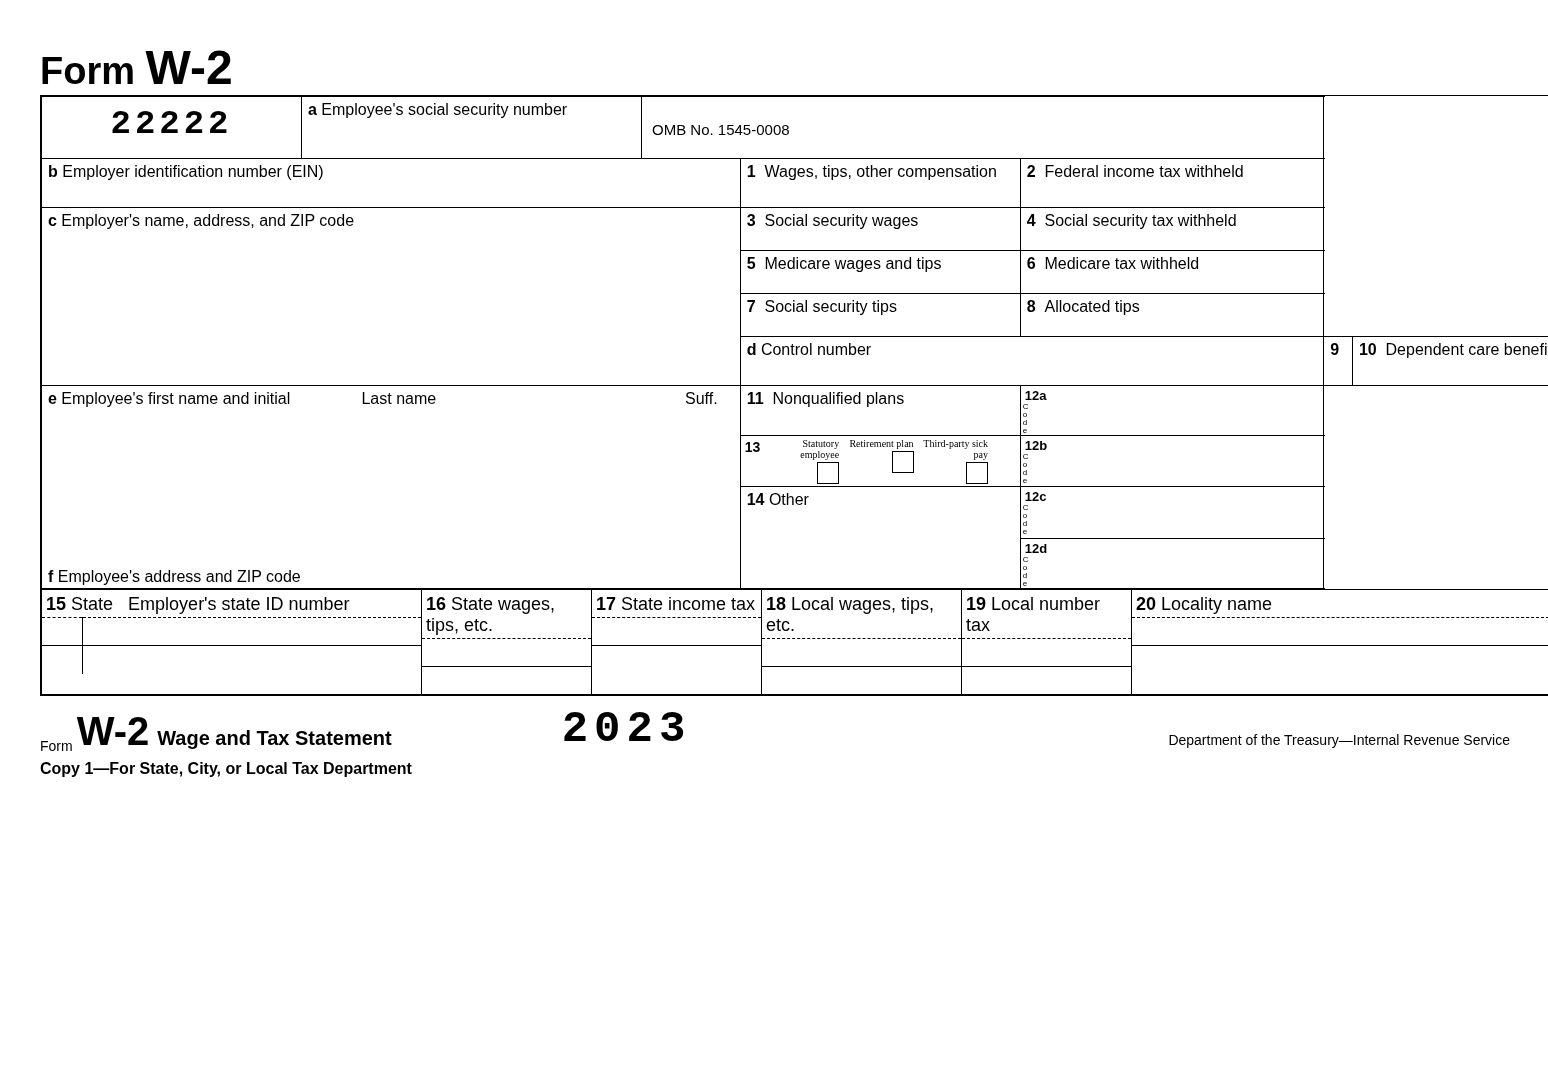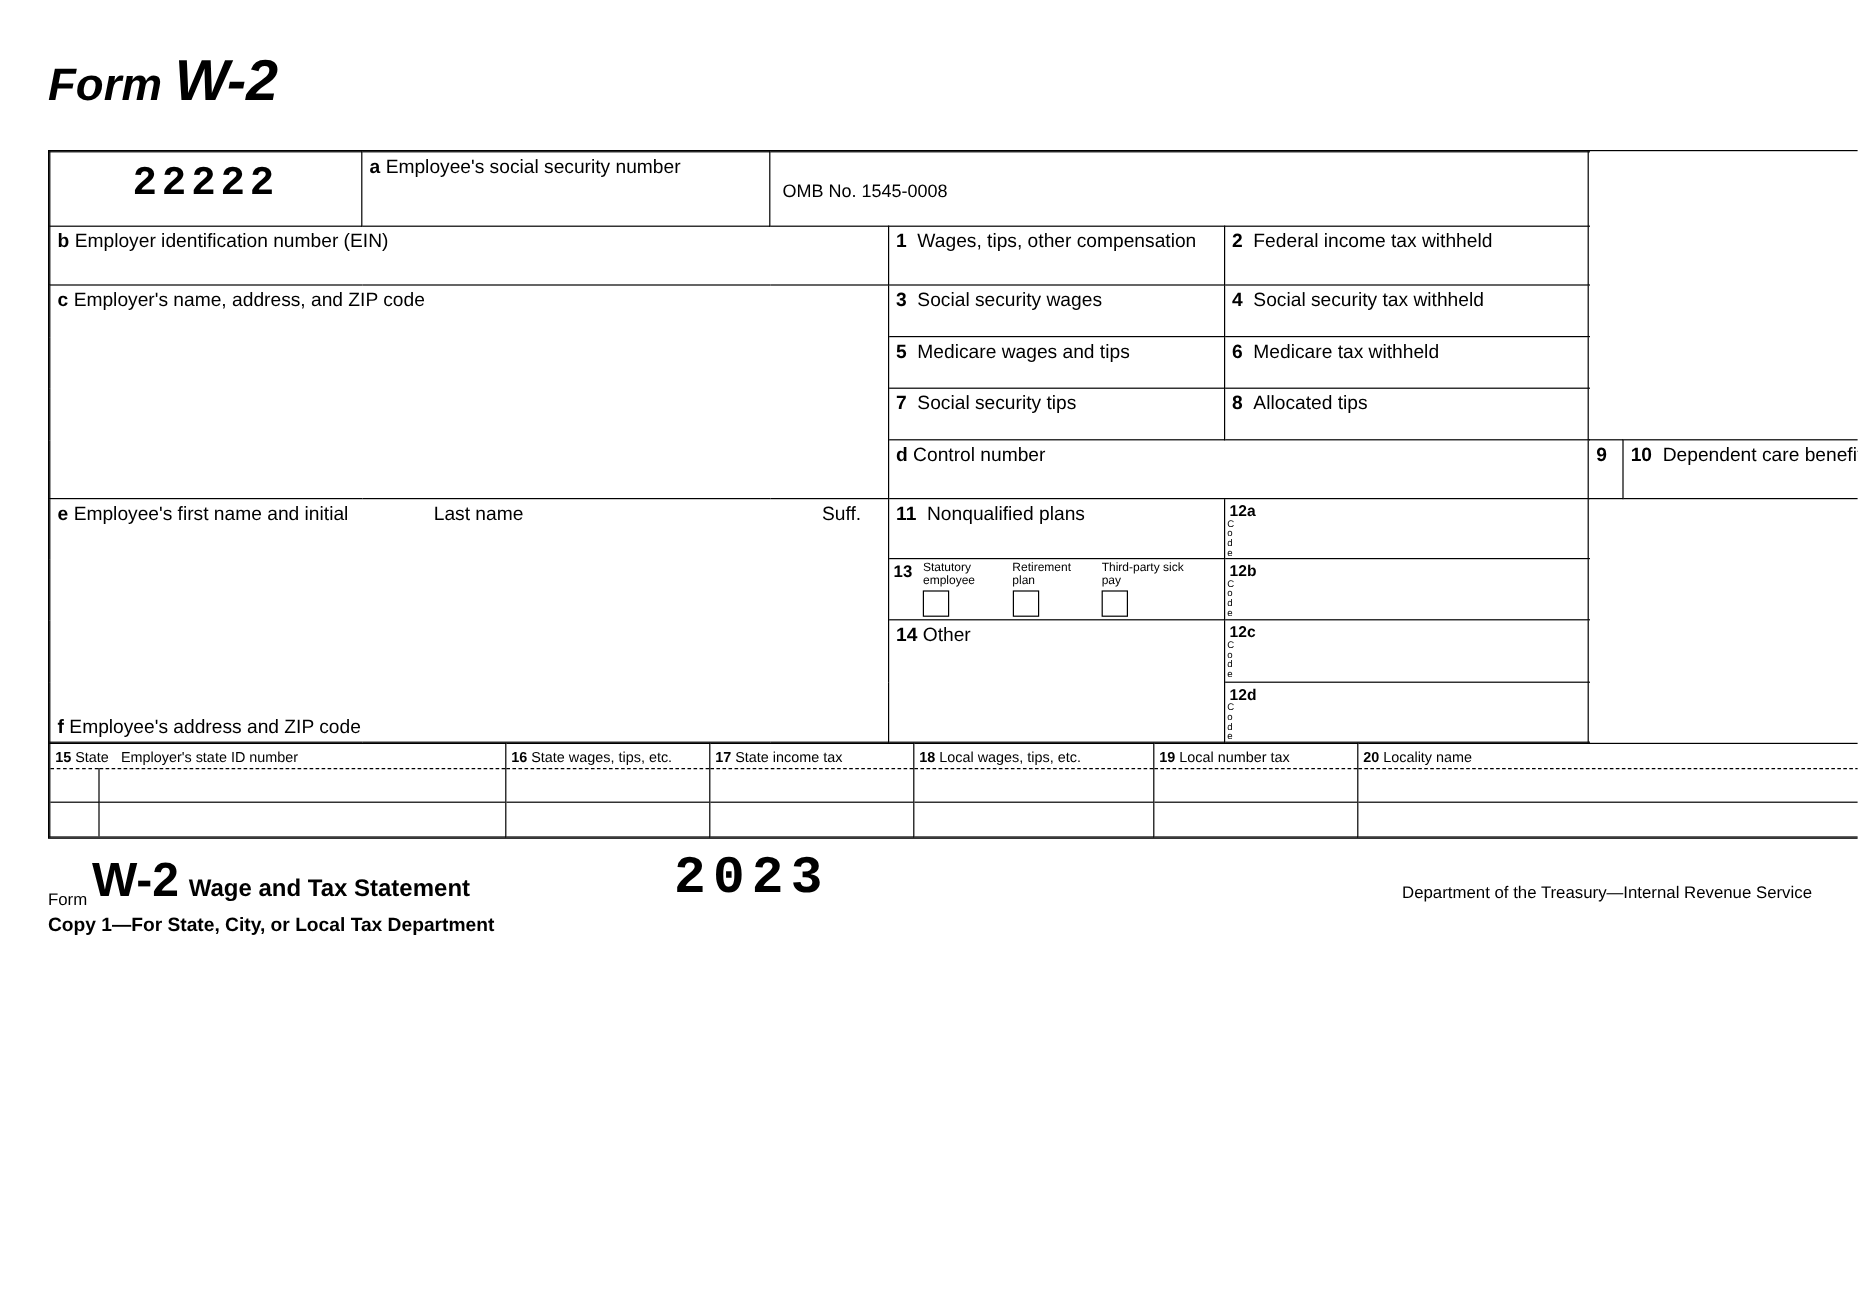--- a/index.html
+++ b/index.html
@@ -6,22 +6,20 @@
     body {
       font-family: Arial, Helvetica, sans-serif;
       margin: 0;
       padding: 40px;
       background: #fff;
       color: #000;
     }
     .page-title {
       font-size: 38px;
       font-weight: bold;
-      margin-bottom: 30px;
-      font-style: italic;
     }
     .page-title .big {
       font-size: 48px;
     }
     .form-table {
       border: 1.5px solid #000;
       width: 1546px;
     }
     table {
       border-collapse: collapse;
@@ -52,21 +50,21 @@
     .omb {
       font-size: 15px;
       padding: 24px 10px 6px 10px;
     }
     
     .row1-col1 { width: 260px; height: 62px; }
     .row1-col2 { width: 340px; }
     .pad-val { min-height: 18px; }
 
     
-    .state-row td { font-size: 12px; }
+    .state-row td { font-size: 18px; }
     .state-label { padding: 4px 4px 2px 4px; }
     .state-sub {
       height: 28px;
       border-top: 1px dashed #000;
       padding: 0;
     }
     .state-sub2 {
       height: 28px;
       border-top: 1px solid #000;
     }
@@ -132,23 +130,24 @@
       width: 22px;
       height: 22px;
       border: 1px solid #000;
       vertical-align: top;
       margin-top: 2px;
     }
     .cb-wrap {
       display: inline-block;
       width: 70px;
       vertical-align: top;
-      text-align: left;
+      text-align: right;
       font-size: 10px;
       line-height: 11px;
+      font-family: Liberation Serif, serif;
     }
     .box13 { padding: 2px 4px; }
     .smallb { font-size: 14px; font-weight: bold; }
 
     .noborder { border: none !important; }
 
     .e-first { width: 310px; }
     .e-last { width: 320px; }
     .e-suff { width: 60px; text-align: right; }
 

